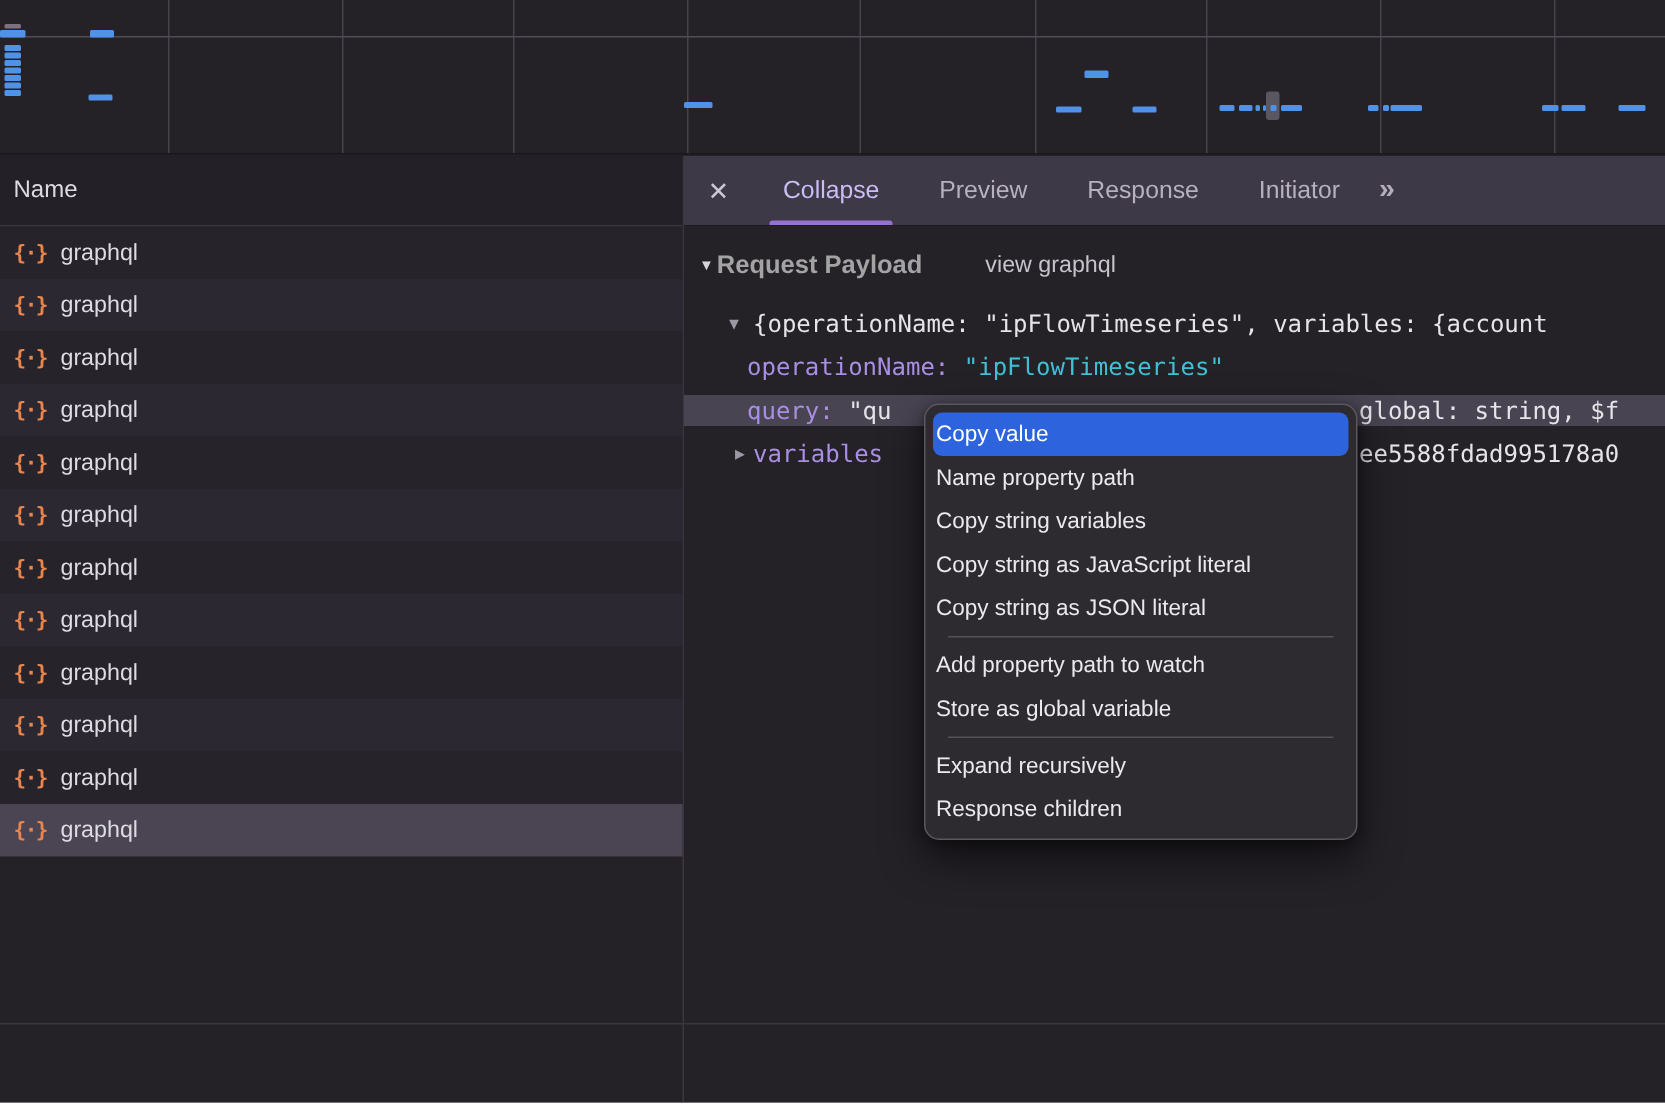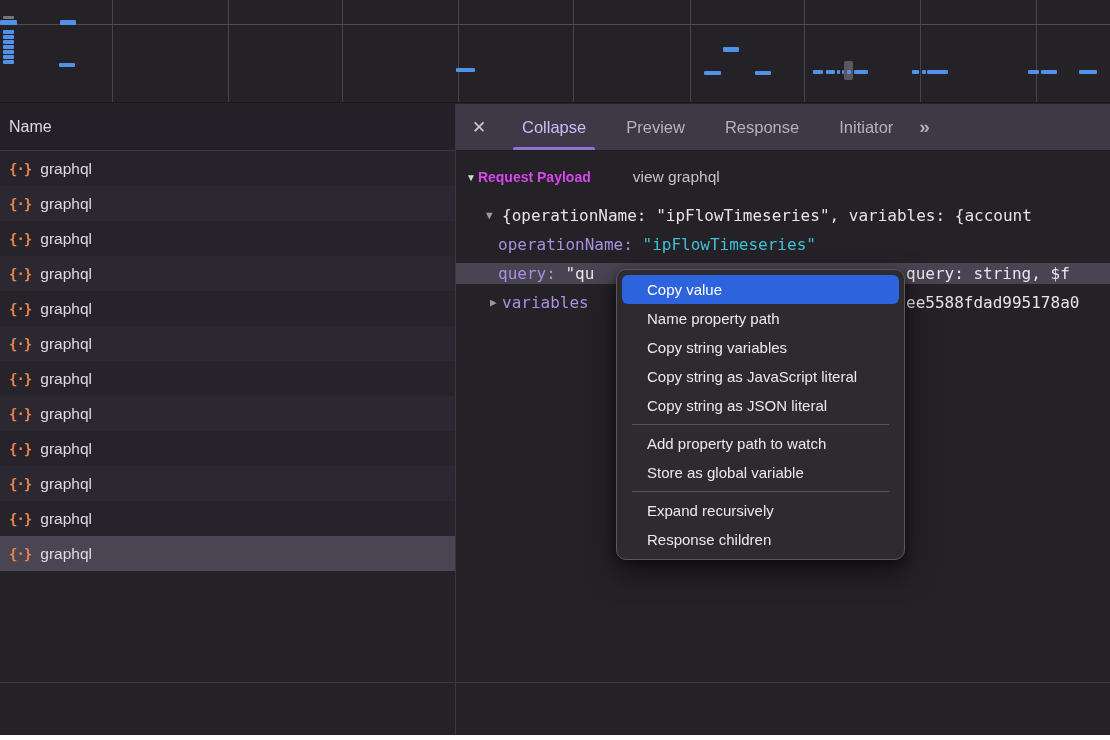--- a/index.html
+++ b/index.html
@@ -51,21 +51,21 @@
                      background:var(--tab-underline);border-radius:2px 2px 0 0}
   .overflow-btn{display:flex;align-items:center;margin-left:6px;color:#b3aeba;font-size:19px;
                 font-weight:bold;letter-spacing:-2px;cursor:pointer}
 
   
   .payload{position:relative;flex:1;padding-top:12px;font-family:"DejaVu Sans Mono",monospace;
            color:var(--text);overflow:hidden}
   .section-header{display:flex;align-items:center;height:28px;padding-left:10px;
                   font-family:"Liberation Sans",sans-serif}
   .section-header .tri{color:#d6d3da;font-size:10px;margin-right:2px}
-  .section-title{font-weight:bold;font-size:14px;color:#d946ef}
+  .section-title{font-weight:bold;font-size:17px;color:#a3a3a3}
   .view-source{margin-left:42px;font-size:15.5px;color:var(--text-dim);cursor:pointer}
   .tree{margin-top:10px}
   .tree-row{position:relative;height:29px;line-height:29px;font-size:16px;white-space:nowrap;
             overflow:hidden;cursor:default}
   .tree-row .tri{position:absolute;font-size:11px;color:var(--tri);top:0}
   .summary-row{padding-left:46px}
   .summary-row .tri{left:30px}
   .kv-row{padding-left:42px}
   .var-row{padding-left:46px}
   .var-row .tri{left:34px}
@@ -79,21 +79,21 @@
   
   .footer{position:absolute;left:0;top:682px;width:1110px;height:53px;background:var(--bg);
           border-top:1px solid var(--divider)}
   .footer .vsep{position:absolute;left:455px;top:0;bottom:0;width:1px;background:var(--divider)}
 
   
   .context-menu{position:absolute;left:616px;top:269px;width:289px;z-index:50;
                 background:var(--menu-bg);border:1px solid var(--menu-border);border-radius:10px;
                 padding:5px;box-shadow:0 12px 28px rgba(0,0,0,.55),0 2px 8px rgba(0,0,0,.4);
                 font-family:"Liberation Sans",sans-serif}
-  .menu-item{height:29px;line-height:29px;padding-left:25px;font-size:15px;color:var(--menu-text);
+  .menu-item{height:29px;line-height:29px;padding-left:2px;font-size:15px;color:var(--menu-text);
              border-radius:6px;white-space:nowrap;cursor:pointer}
   .menu-item.highlighted{background:var(--menu-highlight);color:#ffffff}
   .menu-divider{height:1px;background:#55525a;margin:4px 10px}
 </style>
 </head>
 <body>
 
 <div class="devtools">
 
   <div class="overview" id="overview">
@@ -216,21 +216,21 @@
             <span class="tri">▼</span>
             <span class="plain">{operationName: "ipFlowTimeseries", variables: {account</span>
           </div>
 
           <div class="tree-row kv-row">
             <span class="key">operationName: </span><span class="str">"ipFlowTimeseries"</span>
           </div>
 
           <div class="tree-row kv-row selected">
             <span class="key">query: </span><span class="plain">"qu</span>
-            <span class="frag-right plain">query: string, $f</span>
+            <span class="frag-right plain">global: string, $f</span>
           </div>
 
           <div class="tree-row var-row">
             <span class="tri">▶</span>
             <span class="key">variables</span>
             <span class="frag-right plain">ee5588fdad995178a0</span>
           </div>
         </div>
       </div>
     </div>

